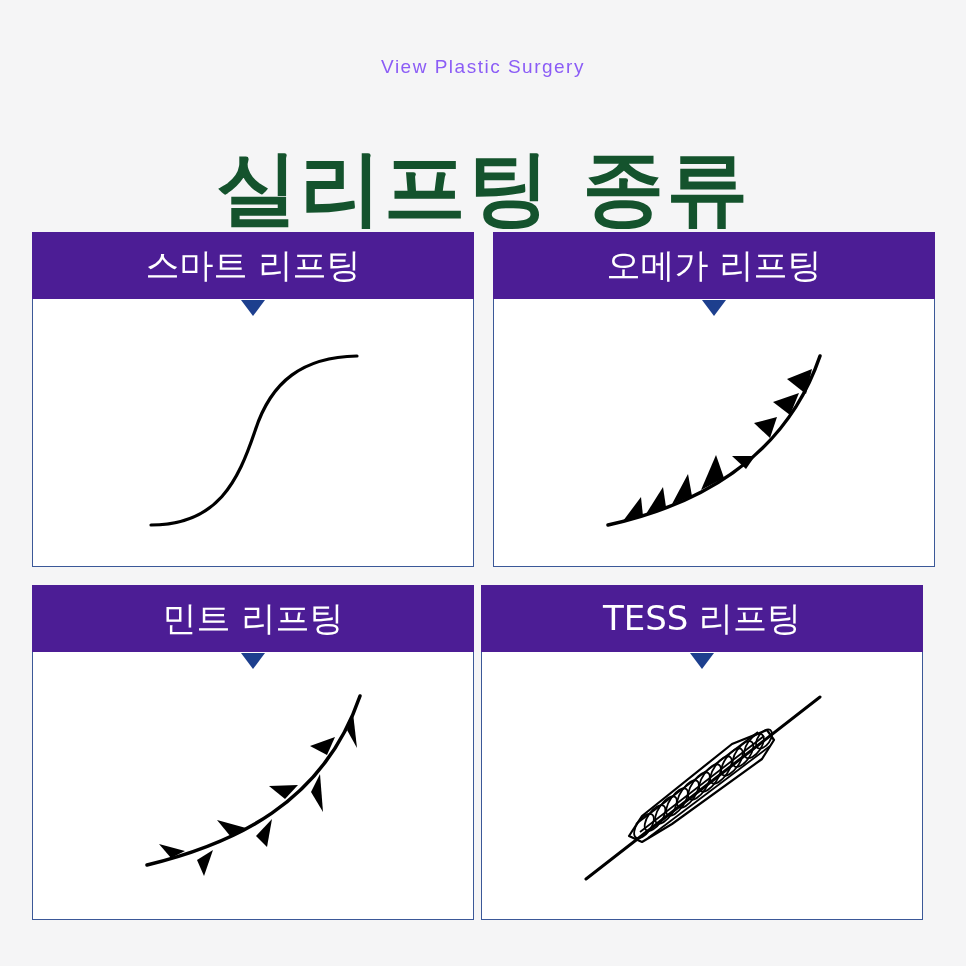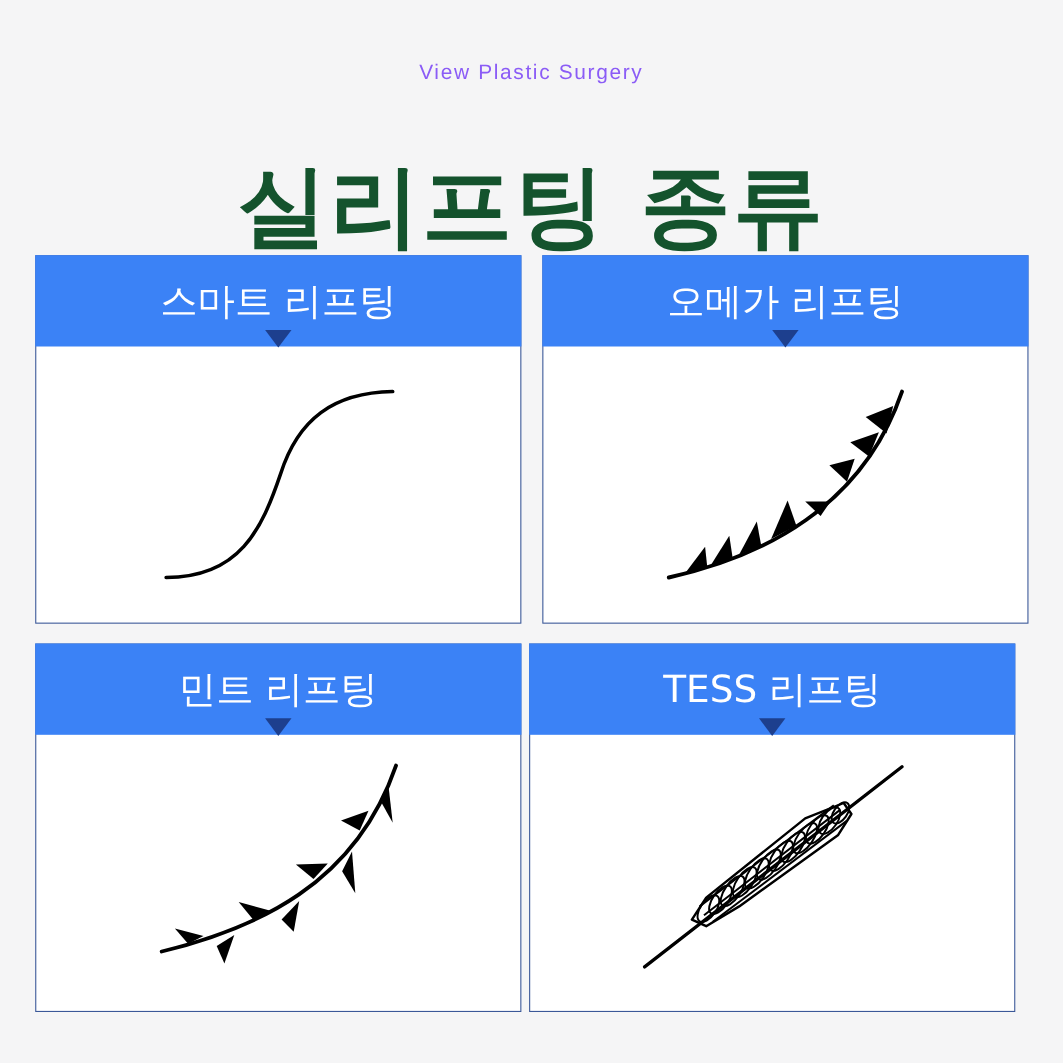--- a/index.html
+++ b/index.html
@@ -28,22 +28,22 @@
     }
     .card {
       position: absolute;
       width: 442px; height: 335px;
       box-sizing: border-box;
       background: #ffffff;
       border: 1px solid #3b5898;
     }
     .card-header {
       position: absolute; left: -1px; right: -1px; top: -1px;
-      height: 83px;
-      background: #3b82f6;
+      height: 67px;
+      background: #4c1d95;
       color: #ffffff;
       display: flex; align-items: center; justify-content: center;
       font-size: 34px;
       letter-spacing: 0px;
     }
     .pointer {
       position: absolute; top: 67px; left: 50%;
       margin-left: -12px;
       width: 0; height: 0;
       border-left: 12px solid transparent;

